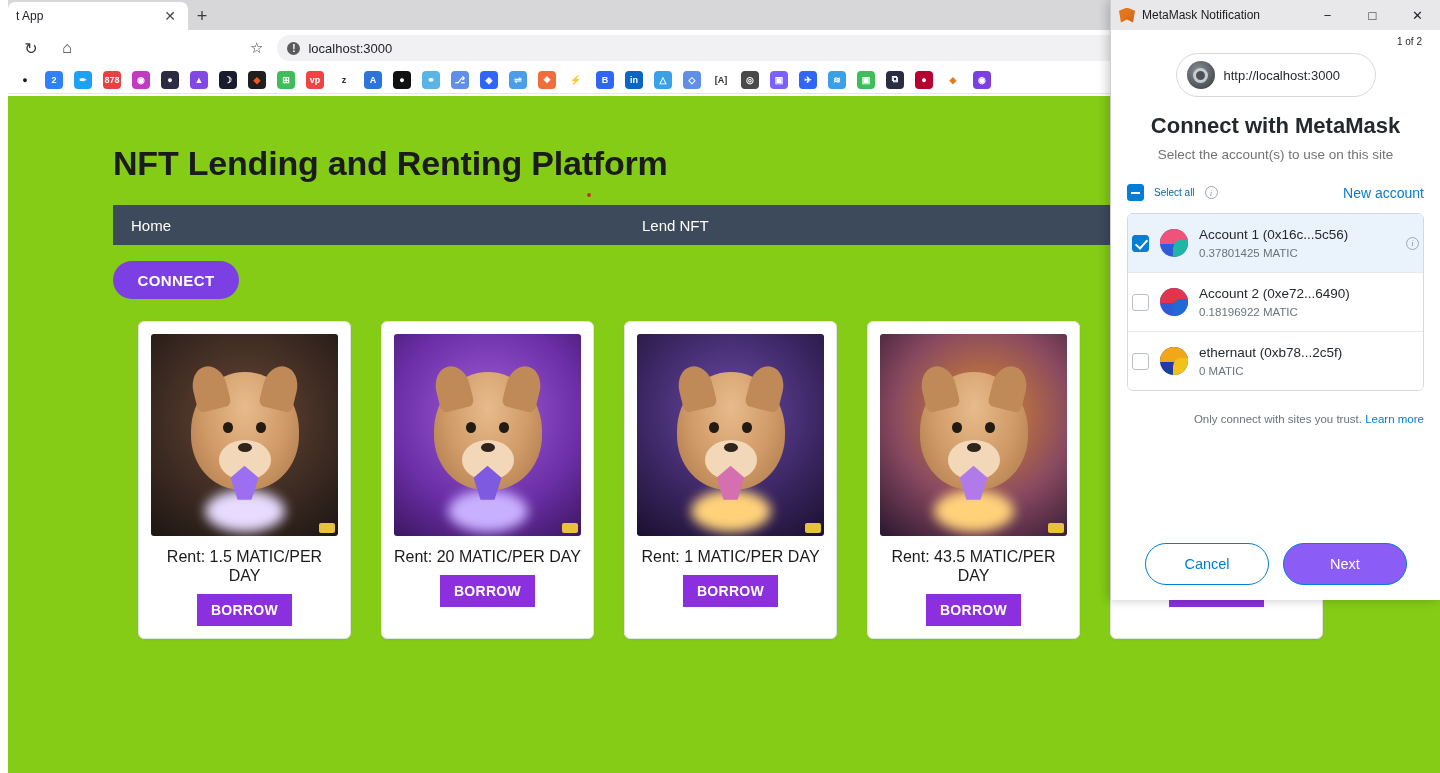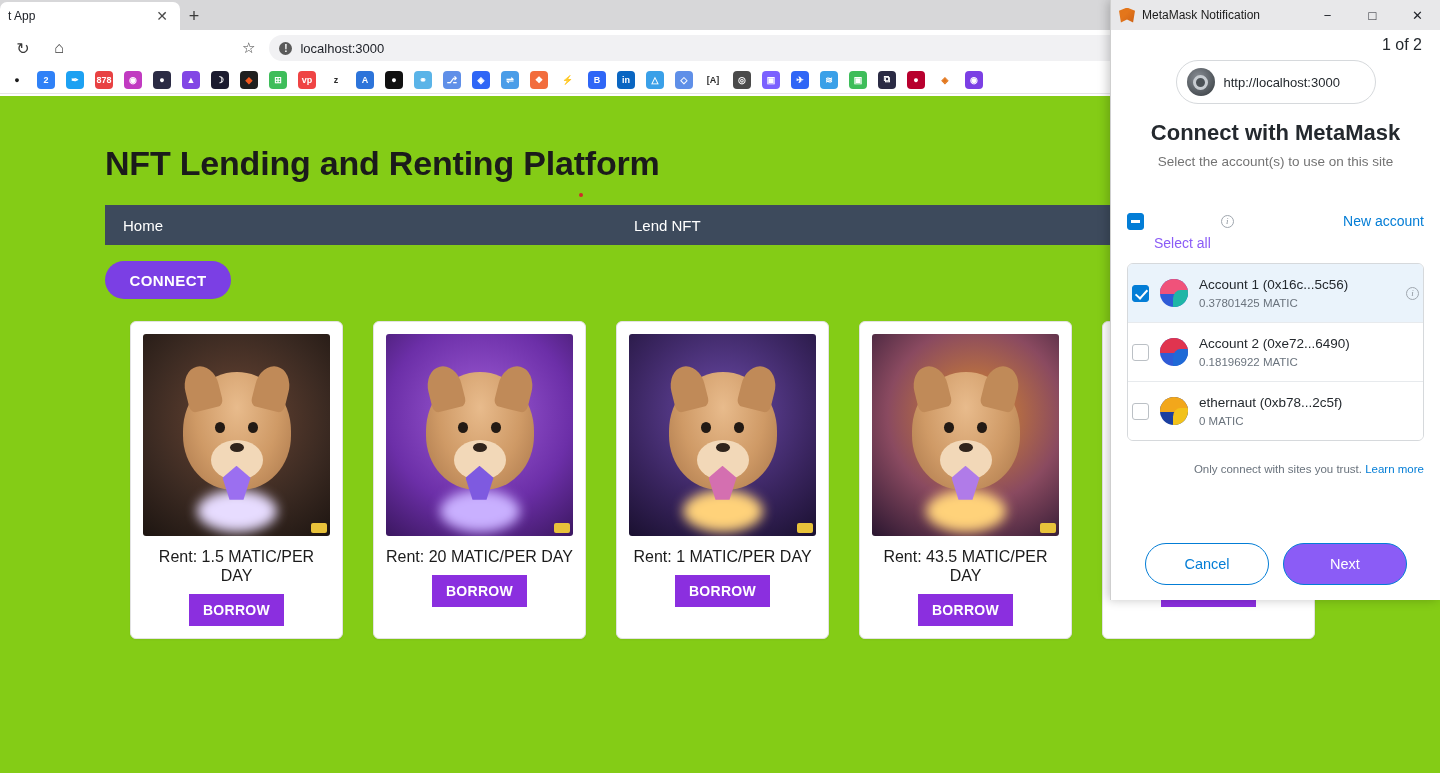--- a/index.html
+++ b/index.html
@@ -6,21 +6,21 @@
   html, body {
     margin: 0; padding: 0;
     width: 1440px; height: 773px;
     overflow: hidden;
     font-family: "Liberation Sans", sans-serif;
     background: #ffffff;
   }
 
   
   .browser {
-    position: absolute; left: 0; top: 0; width: 1392px; height: 773px;
+    position: absolute; left: 8px; top: 0; width: 1392px; height: 773px;
     background: #ffffff;
   }
   .tabstrip {
     height: 30px; background: #d7d7d9; display: flex; align-items: flex-end;
     padding-left: 0;
   }
   .tab {
     width: 180px; height: 28px; background: #ffffff;
     border-top-left-radius: 7px; border-top-right-radius: 7px;
     display: flex; align-items: center; padding: 0 8px;
@@ -159,21 +159,21 @@
   .mm-fox {
     width: 16px; height: 15px;
     background: linear-gradient(135deg, #e2761b 0%, #e4761b 40%, #cd6116 100%);
     clip-path: polygon(50% 0%, 100% 22%, 88% 100%, 50% 80%, 12% 100%, 0% 22%);
   }
   .mm-winbtns { margin-left: auto; display: flex; }
   .mm-winbtn { width: 45px; height: 30px; display: flex; align-items: center; justify-content: center;
     font-size: 13px; color: #20232a; }
 
   .mm-body { padding: 0 16px; position: relative; height: 570px; }
-  .mm-count { text-align: right; font-size: 16px; color: #24292e; padding: 6px 2px 2px 0; }
+  .mm-count { text-align: right; font-size: 10px; color: #24292e; padding: 6px 2px 2px 0; }
   .mm-site {
     margin: 4px auto 0 auto; width: 200px; height: 44px; border: 1px solid #d6d9dc;
     border-radius: 22px; display: flex; align-items: center; gap: 9px; padding: 0 10px;
     font-size: 13px; color: #24292e;
   }
   .mm-site-ico {
     width: 28px; height: 28px; border-radius: 50%; flex: 0 0 28px;
     background: radial-gradient(circle at 40% 35%, #8a8f96 0%, #4c5257 70%, #2b2f33 100%);
     display: flex; align-items: center; justify-content: center;
   }
@@ -196,21 +196,21 @@
   .cb.checked { background: #037dd6; border-color: #037dd6; }
   .cb.checked::after {
     content: ""; position: absolute; left: 5px; top: 1px; width: 5px; height: 10px;
     border: solid #fff; border-width: 0 2px 2px 0; transform: rotate(42deg);
   }
   .cb.indeterminate { background: #037dd6; border-color: #037dd6; }
   .cb.indeterminate::after {
     content: ""; position: absolute; left: 3px; top: 6.5px; width: 9px; height: 2.5px;
     background: #fff;
   }
-  .mm-selrow .lbl { font-size: 14px; color: #8b5cf6; margin-top: 44px; }
+  .mm-selrow .lbl { font-size: 10px; color: #0369a1; }
   .info-dot {
     width: 13px; height: 13px; border-radius: 50%; border: 1px solid #9fa6ae;
     color: #8d949c; font-size: 9px; display: inline-flex; align-items: center;
     justify-content: center; font-style: italic; font-family: "Liberation Serif", serif;
   }
   .mm-newacct { margin-left: auto; font-size: 14px; color: #037dd6; cursor: pointer; }
 
   .mm-accounts {
     margin-top: 12px; border: 1px solid #d6d9dc; border-radius: 6px; overflow: hidden;
   }

